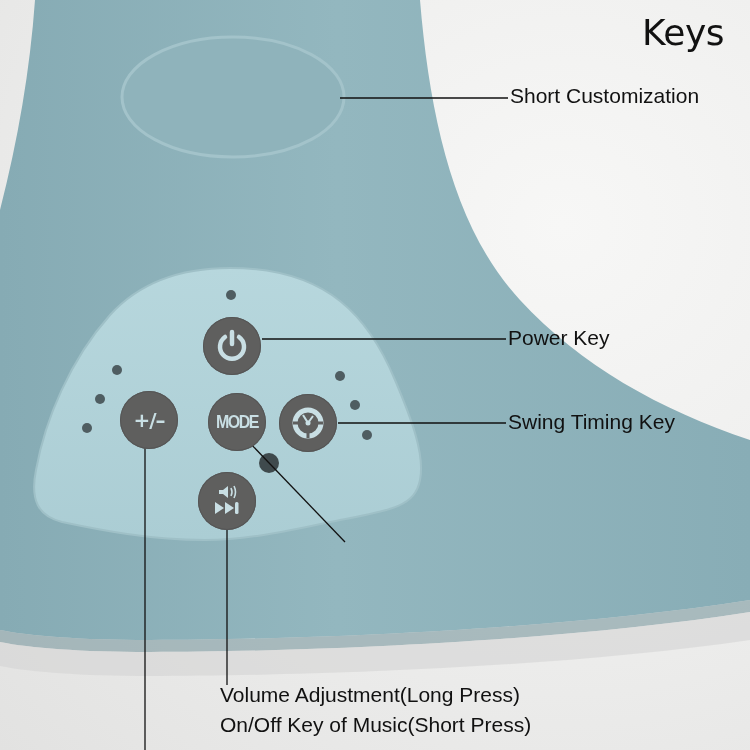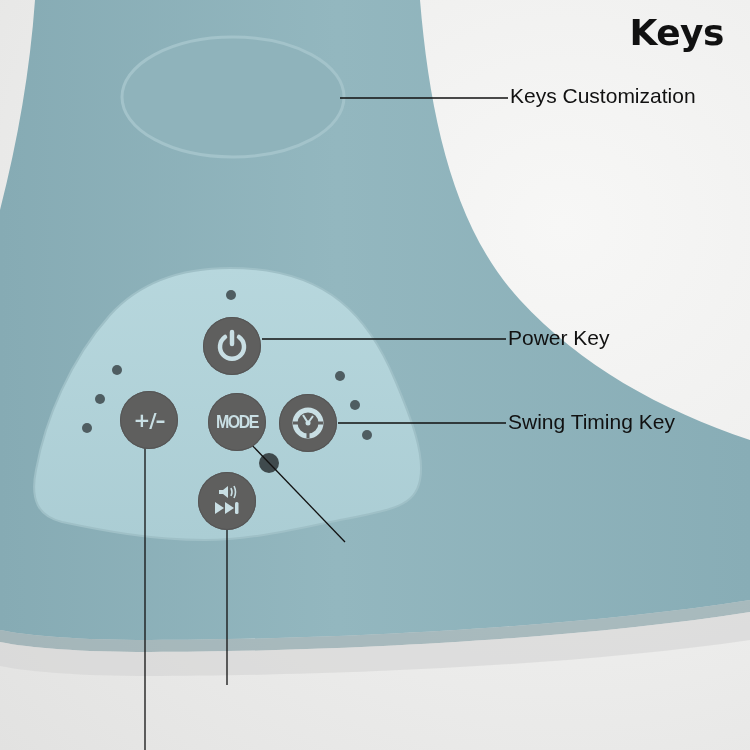--- a/index.html
+++ b/index.html
@@ -9,21 +9,21 @@
       font-family: "Liberation Sans", "DejaVu Sans", sans-serif;
     }
     .stage { position: absolute; left: 0; top: 0; width: 750px; height: 750px; }
     .bg {
       position: absolute; inset: 0;
       background: radial-gradient(ellipse at 75% 30%, #f7f7f6 0%, #ededec 55%, #e2e2e1 100%);
     }
     svg.art { position: absolute; left: 0; top: 0; }
     .title {
       position: absolute; right: 26px; top: 12px;
-      font-size: 36px; font-weight: 700; color: #111; letter-spacing: -0.5px;
+      font-size: 36px; font-weight: 400; color: #111; letter-spacing: -0.5px;
       font-family: "DejaVu Sans", "Liberation Sans", sans-serif;
       text-align: right;
     }
     .label {
       position: absolute; color: #111; font-size: 21px; white-space: nowrap;
       font-family: "Liberation Sans", "DejaVu Sans", sans-serif;
     }
     .lbl-logo { left: 510px; top: 84px; }
     .lbl-power { left: 508px; top: 326px; }
     .lbl-swing { left: 508px; top: 410px; }
@@ -148,16 +148,20 @@
     <svg width="36" height="36" viewBox="0 0 36 36">
       <path d="M 10 7 L 14 7 L 19 3 L 19 15 L 14 11 L 10 11 Z" fill="#c9dfe4"></path>
       <path d="M 22 5 Q 24 9 22 13" fill="none" stroke="#c9dfe4" stroke-width="1.6"></path>
       <path d="M 25 3 Q 28 9 25 15" fill="none" stroke="#c9dfe4" stroke-width="1.6"></path>
       <path d="M 6 19 L 15 25 L 6 31 Z" fill="#c9dfe4"></path>
       <path d="M 16 19 L 25 25 L 16 31 Z" fill="#c9dfe4"></path>
       <rect x="26" y="19" width="3.5" height="12" rx="1.5" fill="#c9dfe4"></rect>
     </svg>
   </div>
 
-  <div class="label lbl-logo">Keys Customization</div>
+  <div class="label lbl-logo">Short Customization</div>
   <div class="label lbl-swing">Swing Timing Key</div>
   <div class="label lbl-power">Power Key</div>
+  <div class="label lbl-vol">
+    <div>Volume Adjustment(Long Press)</div>
+    <div>On/Off Key of Music(Short Press)</div>
+  </div>
 </div>
 
 </body></html>

